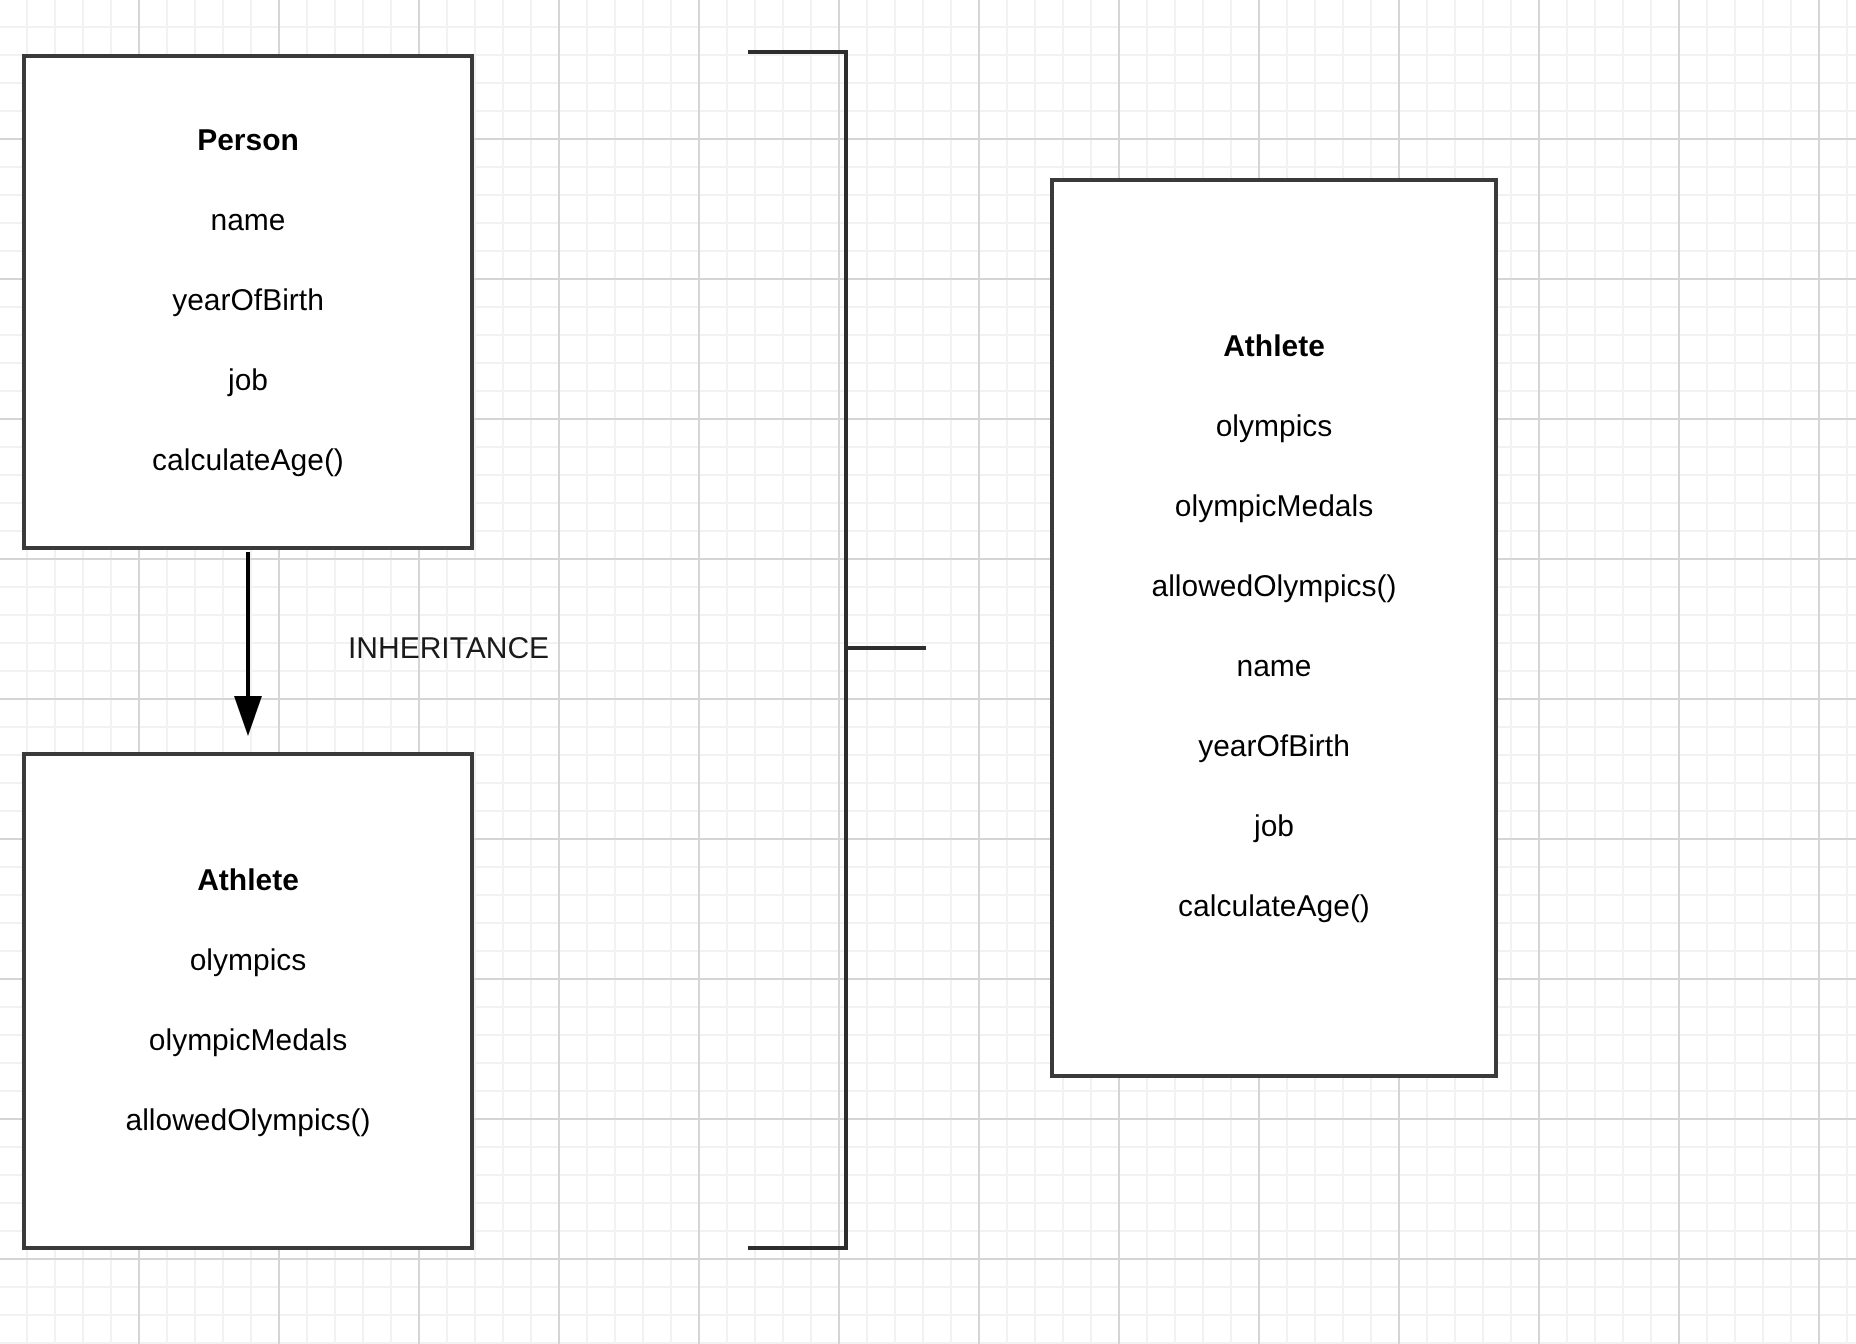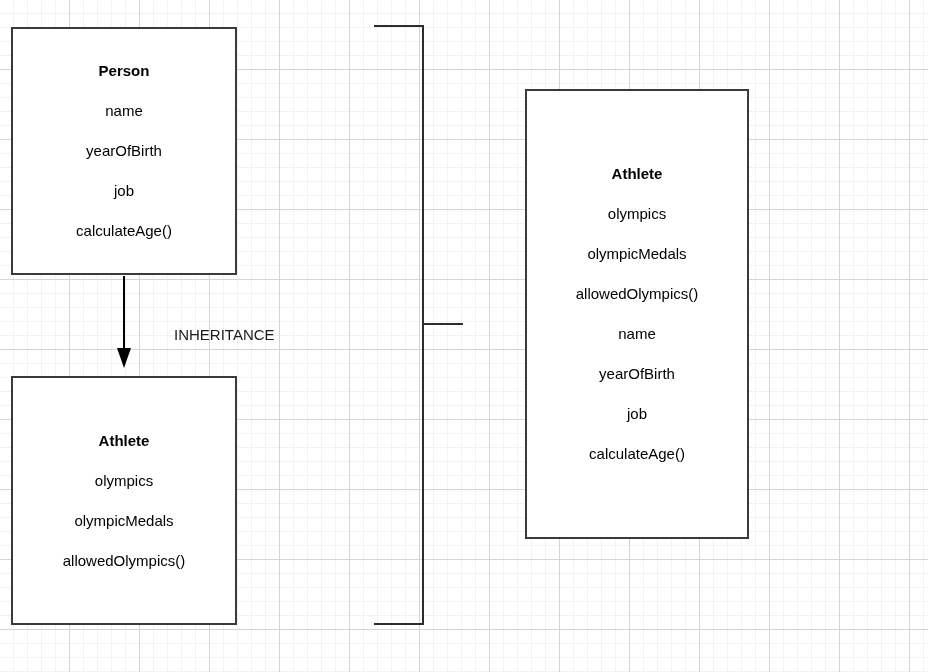--- a/index.html
+++ b/index.html
@@ -88,21 +88,21 @@
   }
 
   
   #inheritance-arrow {
     position: absolute;
     left: 108px; top: 276px;
     width: 34px;  height: 92px;
   }
   #inheritance-label {
     position: absolute;
-    left: 174px; top: 326px;
+    left: 174px; top: 316px;
     font-size: 15px;
     color: #1a1a1a;
     white-space: nowrap;
   }
 </style>
 </head>
 <body>
 
 <div id="canvas">
 

